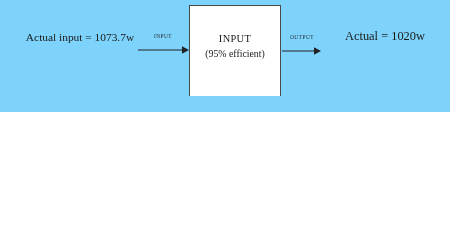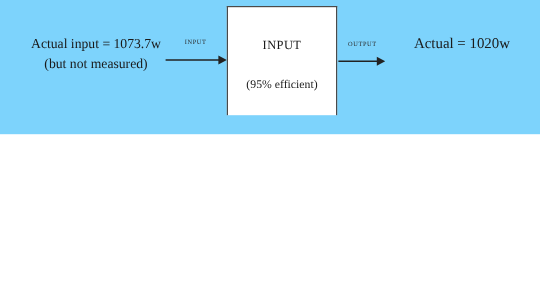--- a/index.html
+++ b/index.html
@@ -64,21 +64,20 @@
     white-space: nowrap;
   }
   #system-title {
     display: block;
     font-size: 10.4px;
     letter-spacing: 0.35px;
   }
   #system-subtitle {
     display: block;
     font-size: 9.8px;
-    margin-top: 17px;
   }
 
   
   .arrow-svg {
     position: absolute;
     overflow: visible;
   }
   #input-arrow {
     left: 138px;
     top: 42px;
@@ -115,21 +114,20 @@
     width: 40px;
   }
 </style>
 </head>
 <body>
 
 <div id="canvas">
 
   <div class="text-block" id="input-text-block">
     <span class="text-line">Actual input  =  1073.7w</span>
-    <span class="text-line">(but not measured)</span>
   </div>
 
   <div class="arrow-caption" id="input-caption">INPUT</div>
 
   <svg class="arrow-svg" id="input-arrow" width="52" height="16" viewBox="0 0 52 16">
     <line class="arrow-line" x1="0" y1="8" x2="45" y2="8"></line>
     <polygon class="arrow-head" points="44,4.2 51,8 44,11.8"></polygon>
   </svg>
 
   <div id="system-box"></div>

